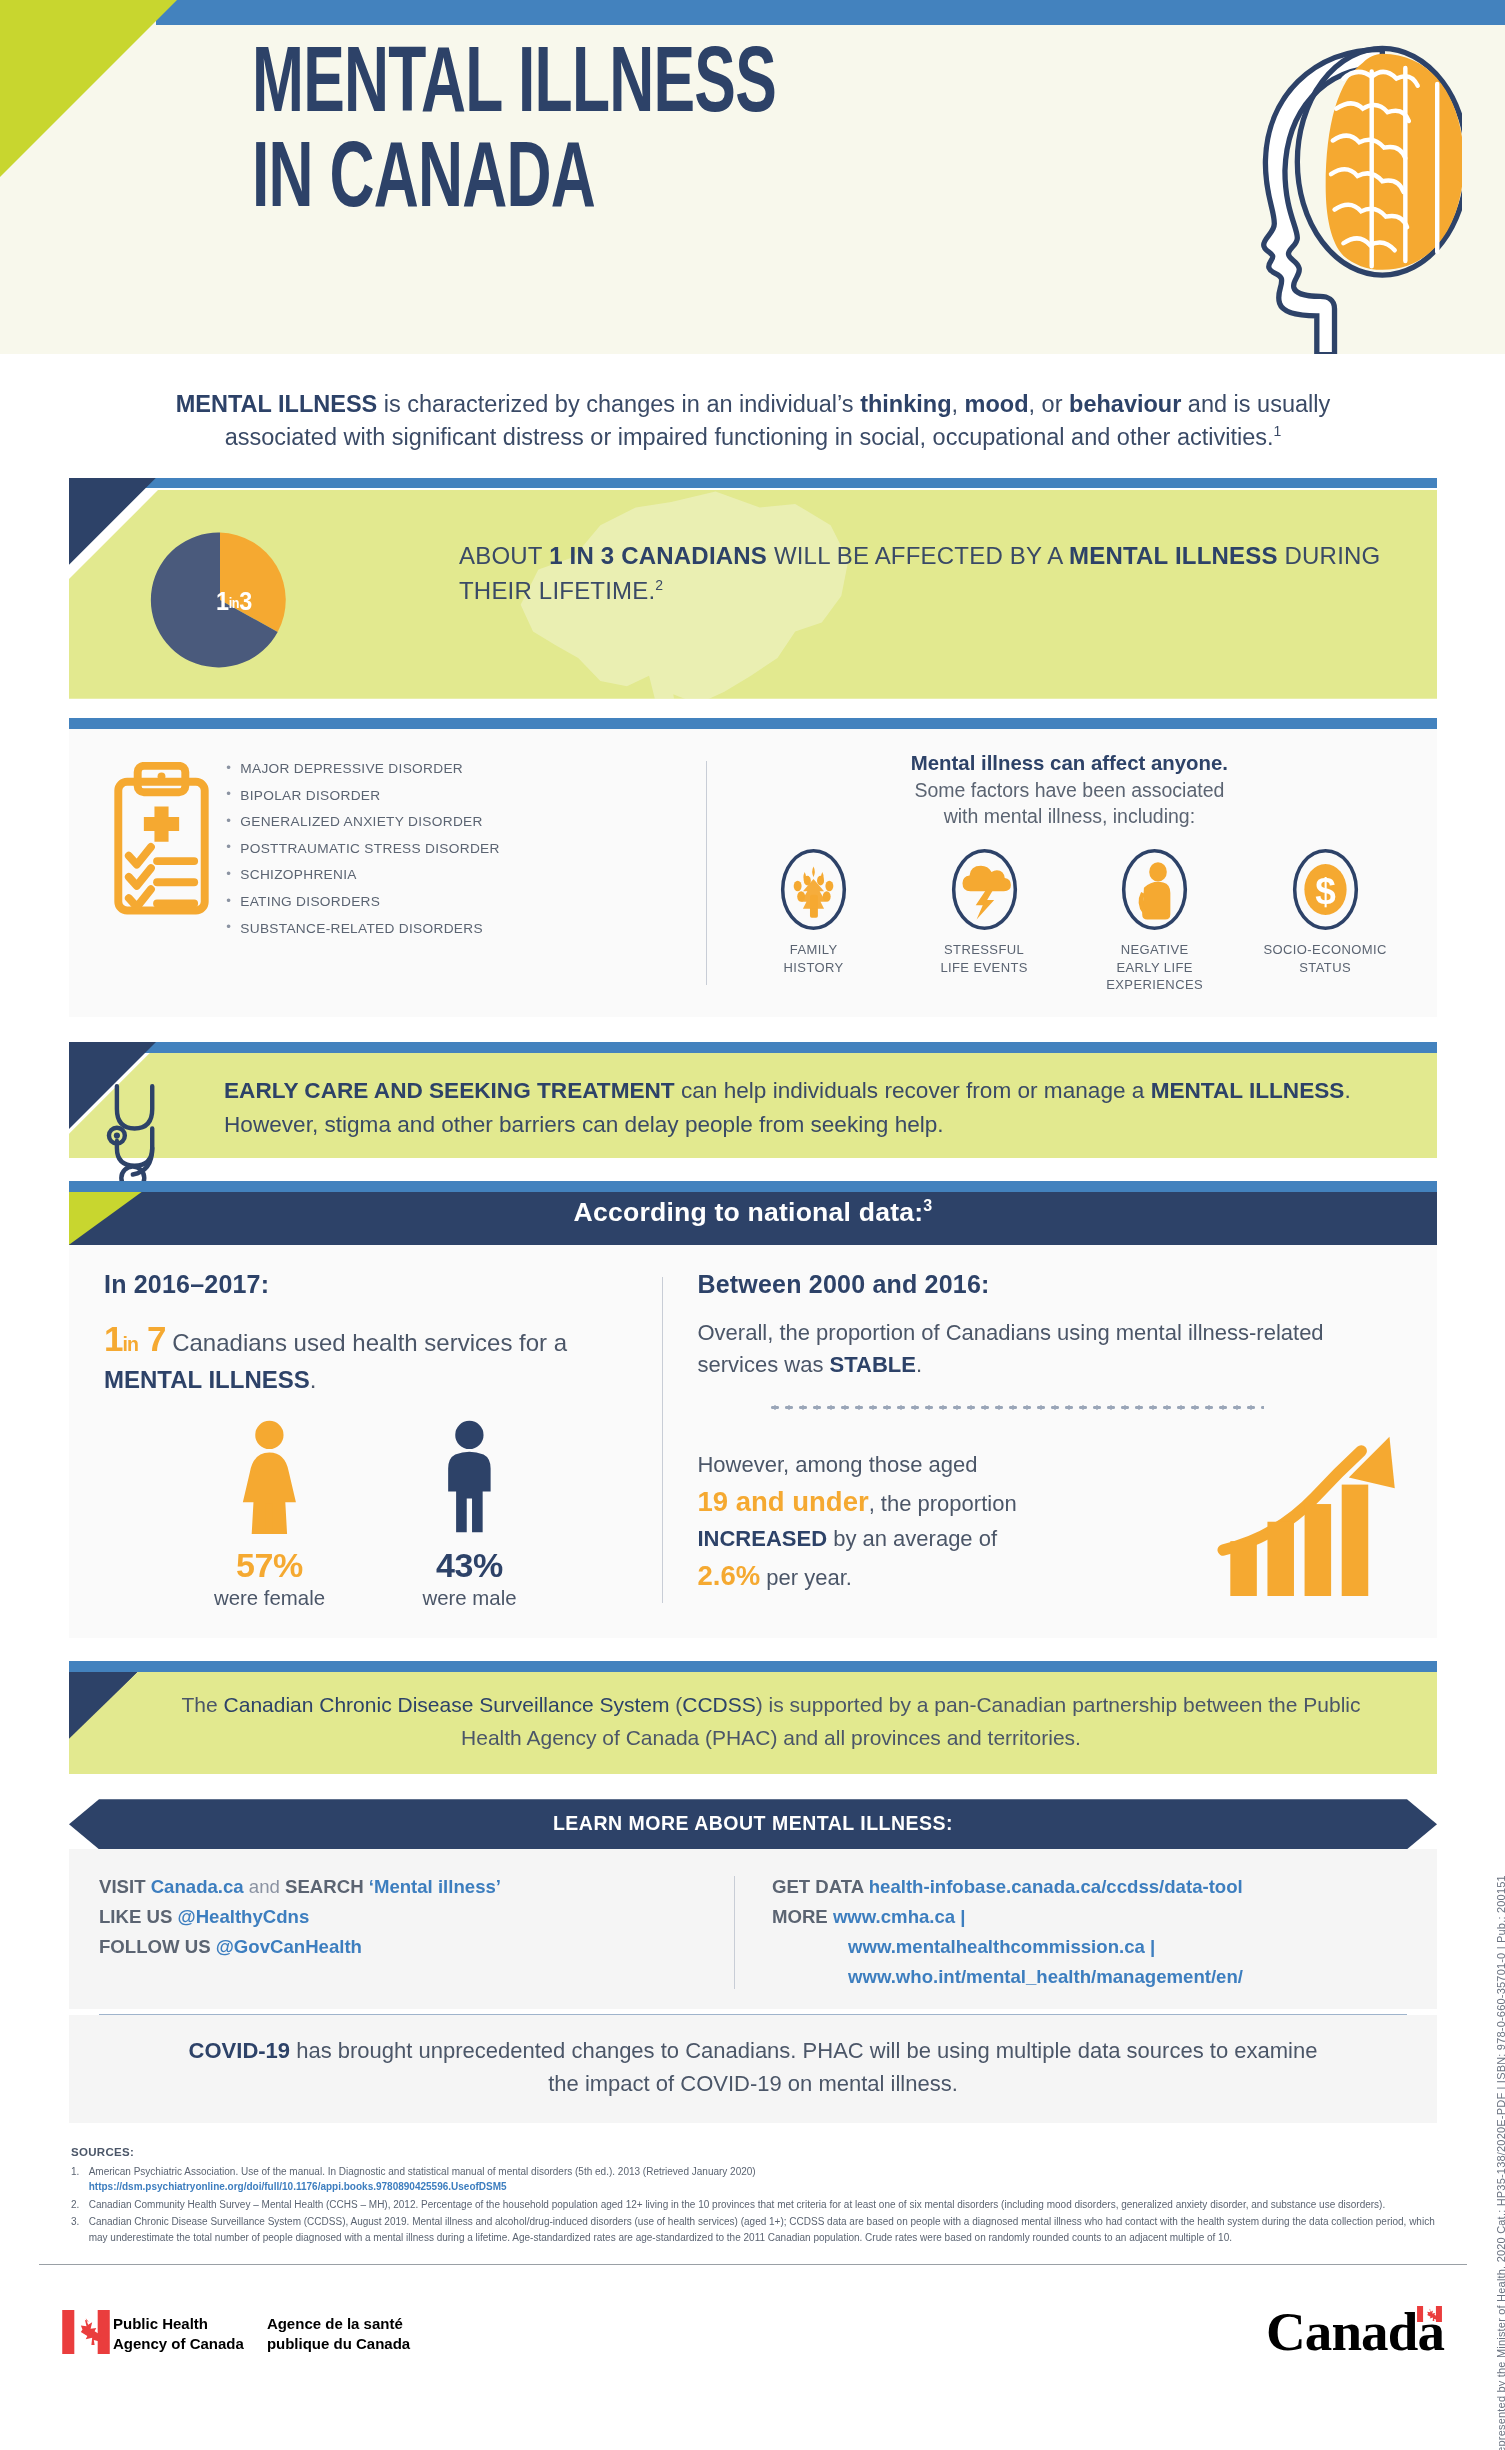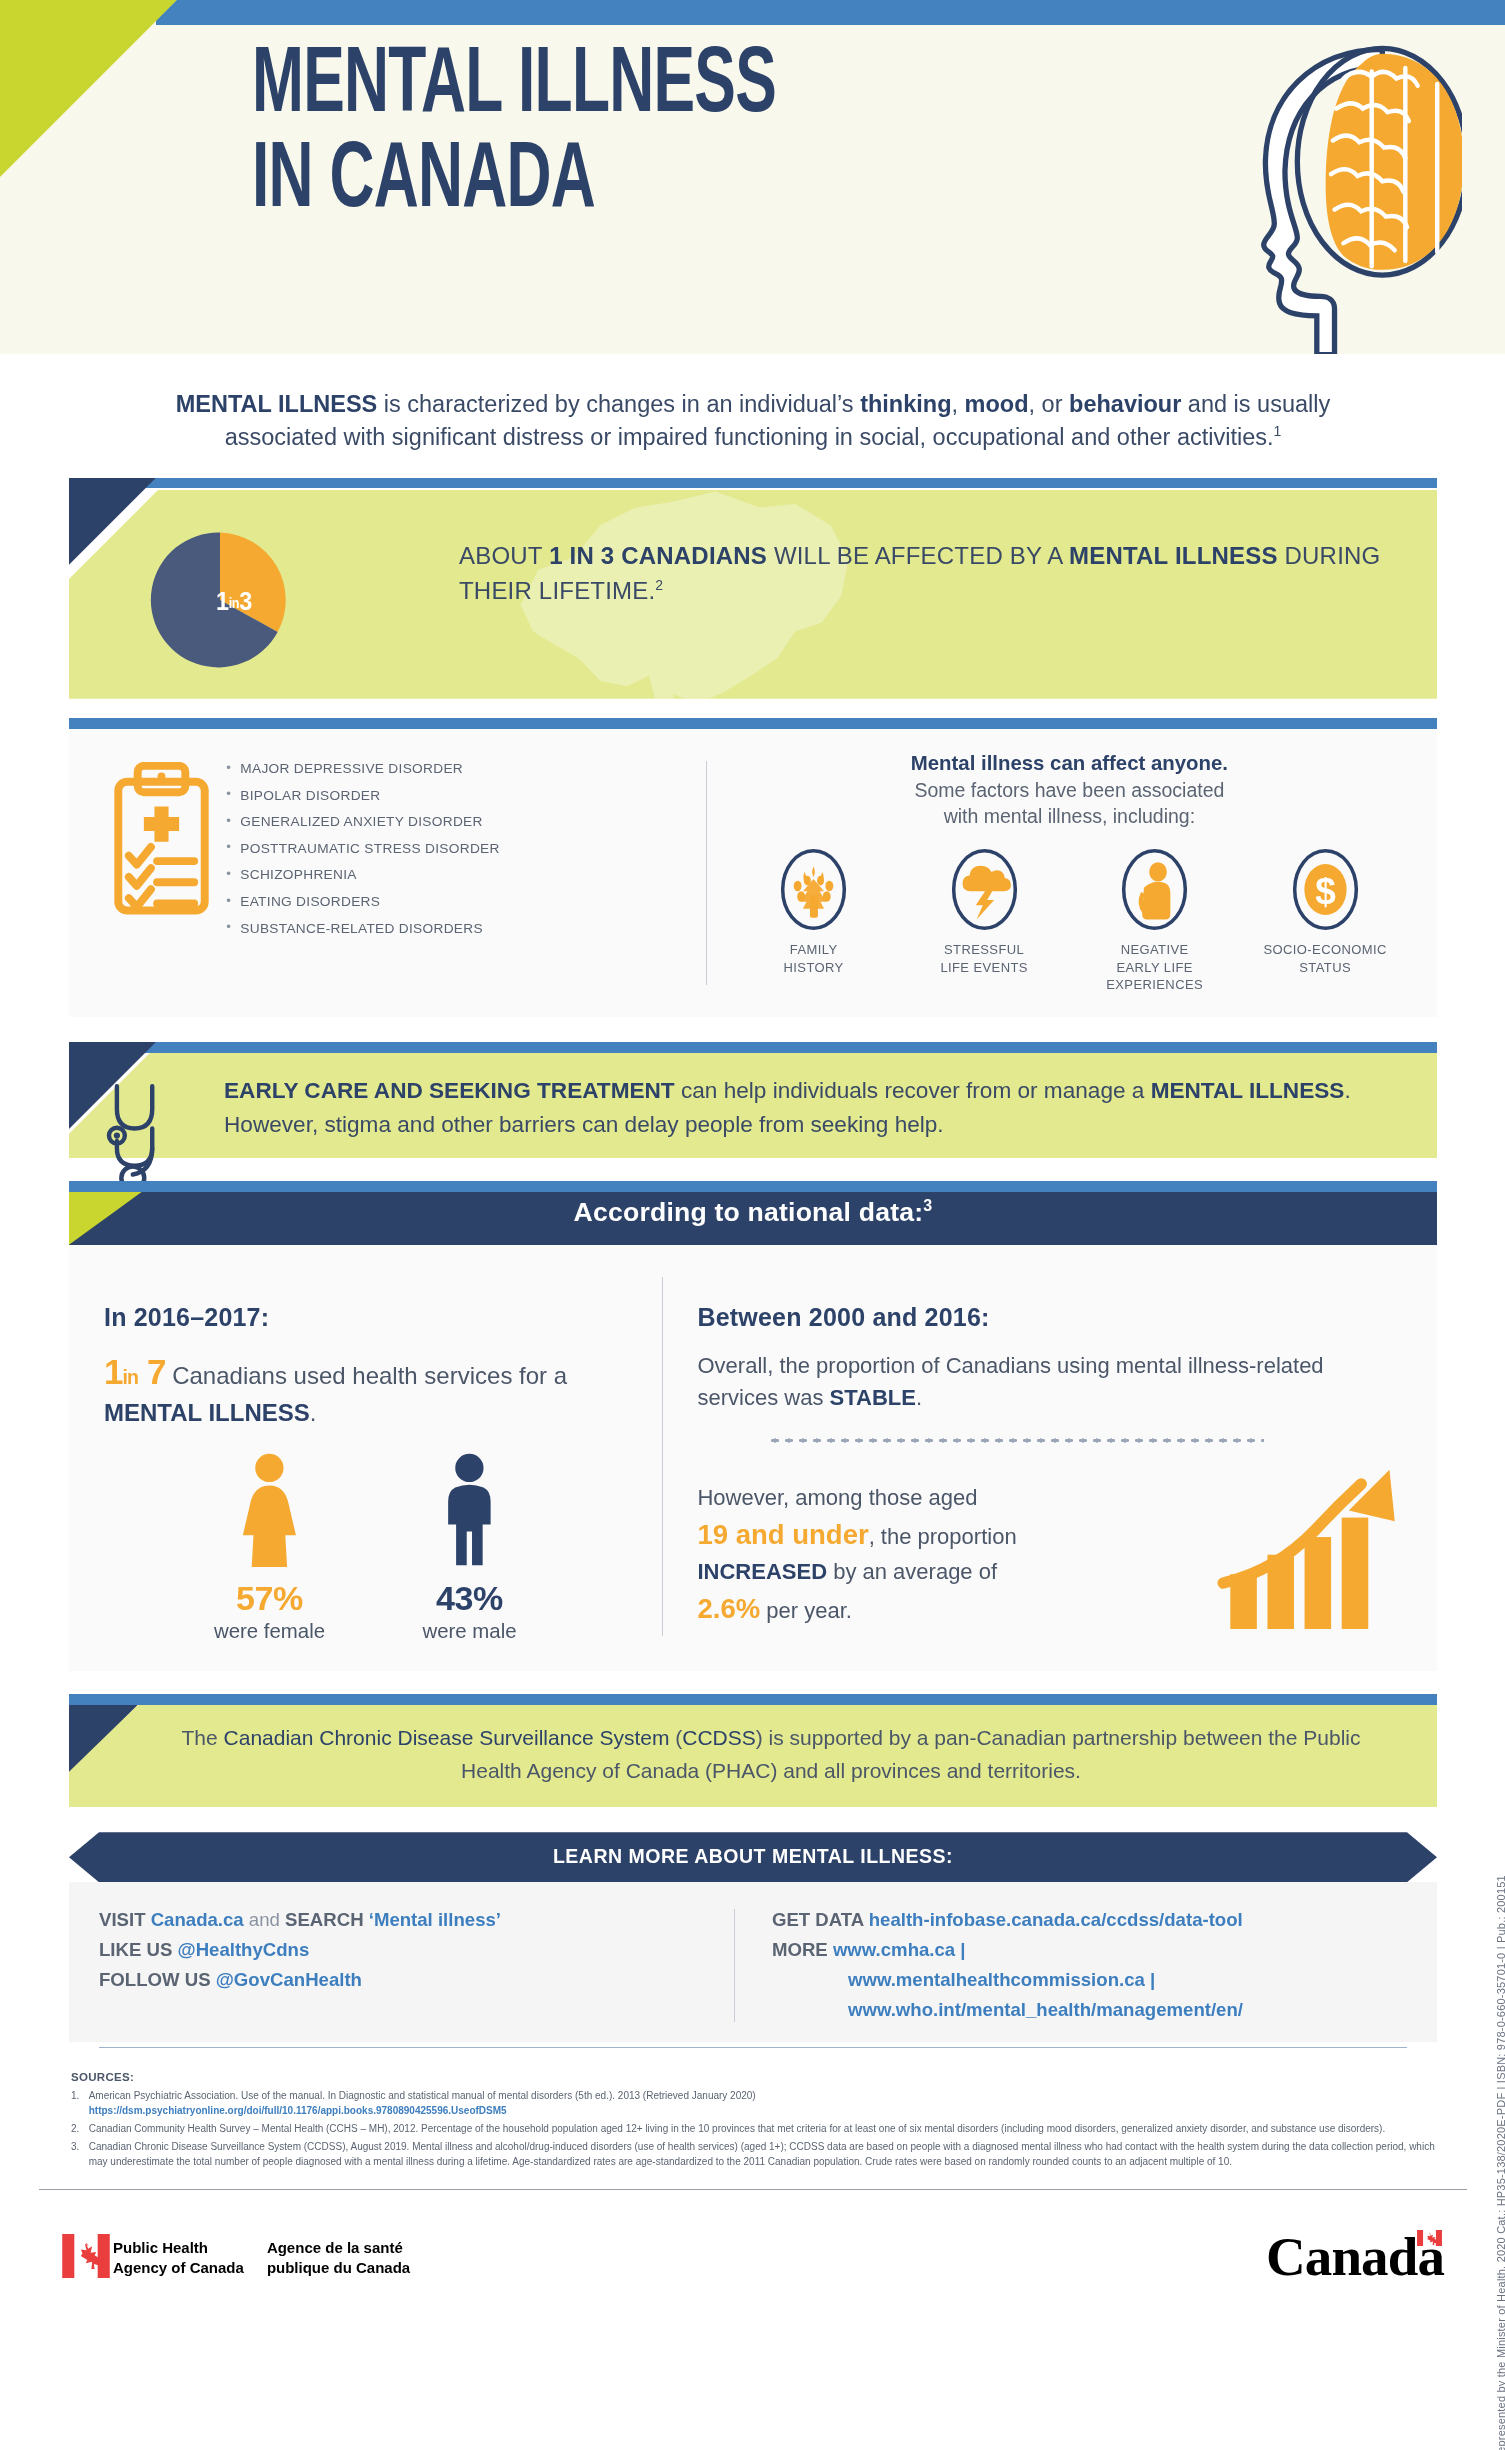--- a/index.html
+++ b/index.html
@@ -159,21 +159,21 @@
     position:absolute; left:0; right:0; top: 16px; text-align:center;
     color:#fff; font-size: 26.6px; font-weight: 700; letter-spacing:0.2px;
   }
   .nat-head-title sup { font-size: 16px; }
 
   .nat-body { background:#fafafa; display:flex; padding: 25px 35px 28px 35px; }
   .nat-left { width: 531px; }
   .nat-vdiv { width:0.9px; background:#c8cdd6; margin: 7px 35px 7px 26.6px; }
   .nat-right { flex:1; position:relative; }
 
-  .nat-h { font-size: 25px; font-weight: 700; color:#2d4268; letter-spacing:0.2px;margin-top:33px; }
+  .nat-h { font-size: 25px; font-weight: 700; color:#2d4268; letter-spacing:0.2px; }
   .one-in-7 {
     margin-top: 16px; font-size: 24px; line-height:1.38; color:#4b5668;
   }
   .big-orange { color:#f5a931; font-weight:700; font-size: 35px; letter-spacing:-0.9px; }
   .big-orange .sm { font-size: 19.5px; }
   .one-in-7 b { color:#2d4268; font-weight:700; }
 
   .people-row { display:flex; justify-content:center; gap: 67px; margin-top: 23px; }
   .person-col { text-align:center; width: 133px; }
   .person-ico { height: 115px; }
@@ -566,20 +566,23 @@
         </div>
         <div class="learn-line" style="padding-left:76px">
           <span class="lnk">www.mentalhealthcommission.ca |</span>
         </div>
         <div class="learn-line" style="padding-left:76px">
           <span class="lnk">www.who.int/mental_health/management/en/</span>
         </div>
       </div>
     </div>
     <div class="learn-hr"></div>
+    <div class="covid">
+      <b>COVID-19</b><span> has brought unprecedented changes to Canadians. PHAC will be using multiple data sources to examine the impact of COVID-19 on mental illness.</span>
+    </div>
   </div>
 
   <div class="sources">
     <div class="src-title">SOURCES:</div>
     <ul class="src-list">
       <li>
         <span class="num">1.</span><span>American Psychiatric Association. Use of the manual. In Diagnostic and statistical manual of mental disorders (5th ed.). 2013 (Retrieved January 2020)</span><br><span class="link">https://dsm.psychiatryonline.org/doi/full/10.1176/appi.books.9780890425596.UseofDSM5</span>
       </li>
       <li>
         <span class="num">2.</span><span>Canadian Community Health Survey – Mental Health (CCHS – MH), 2012. Percentage of the household population aged 12+ living in the 10 provinces that met criteria for at least one of six mental disorders (including mood disorders, generalized anxiety disorder, and substance use disorders).</span>

